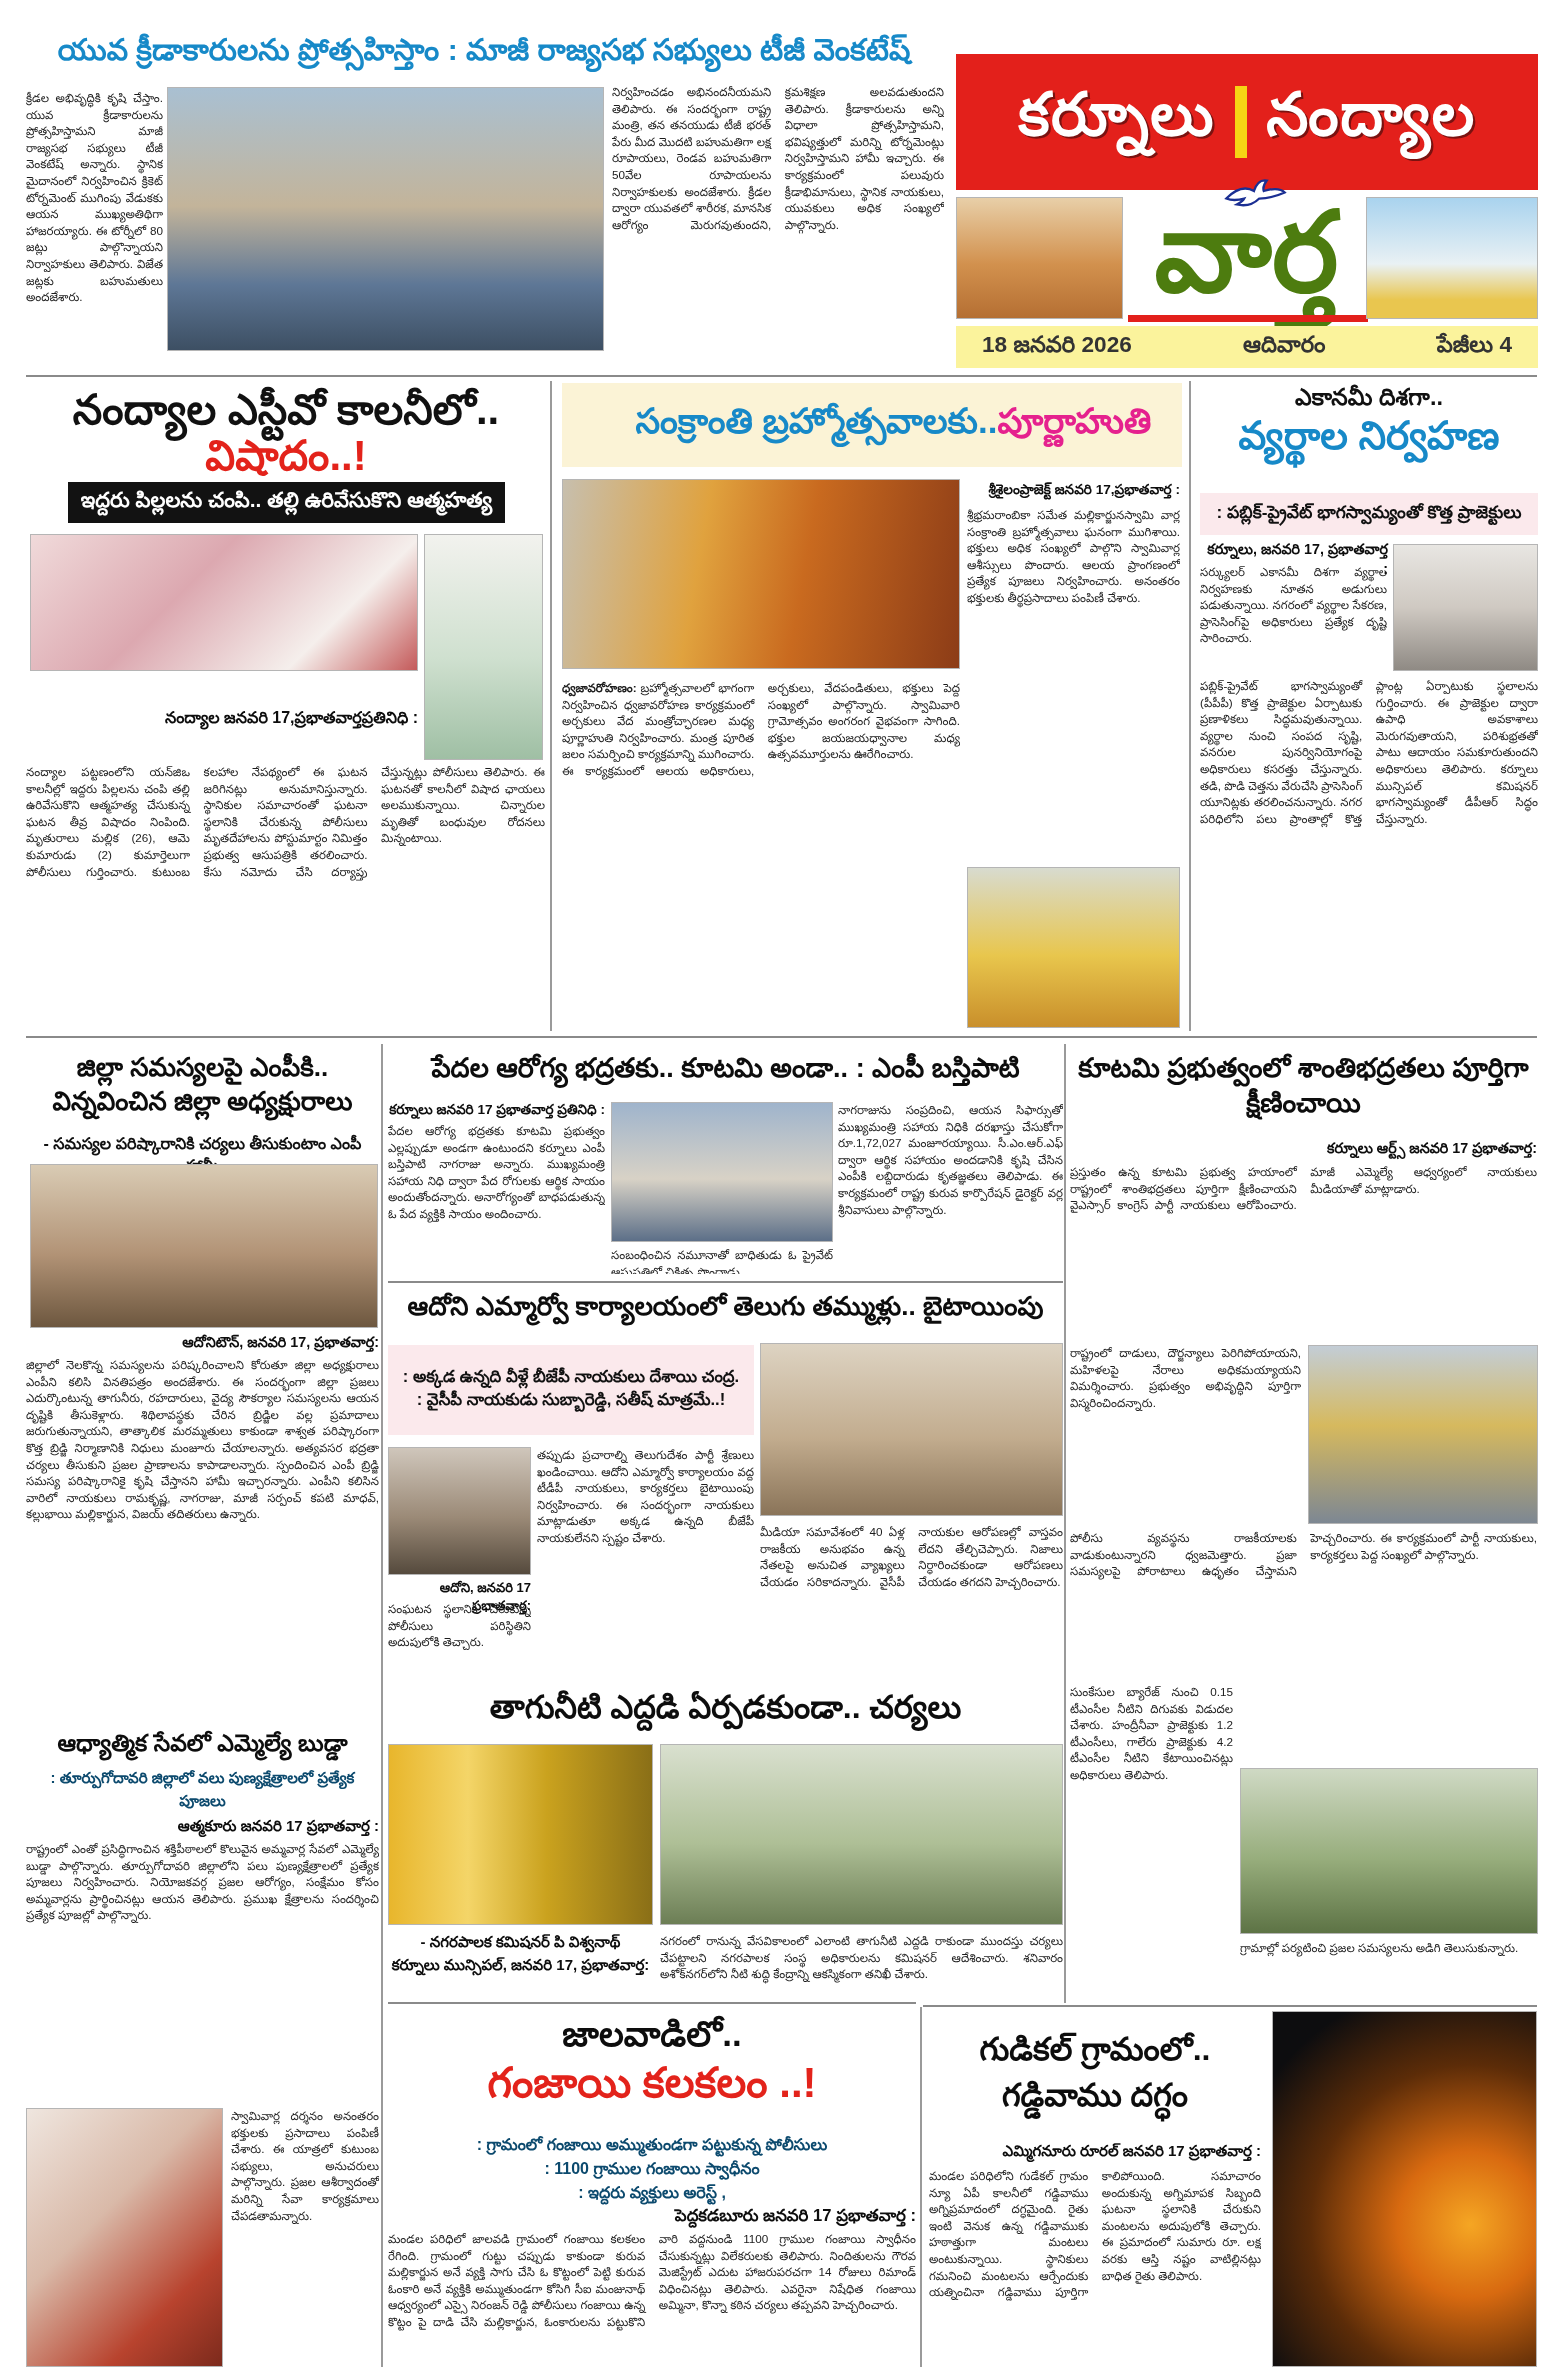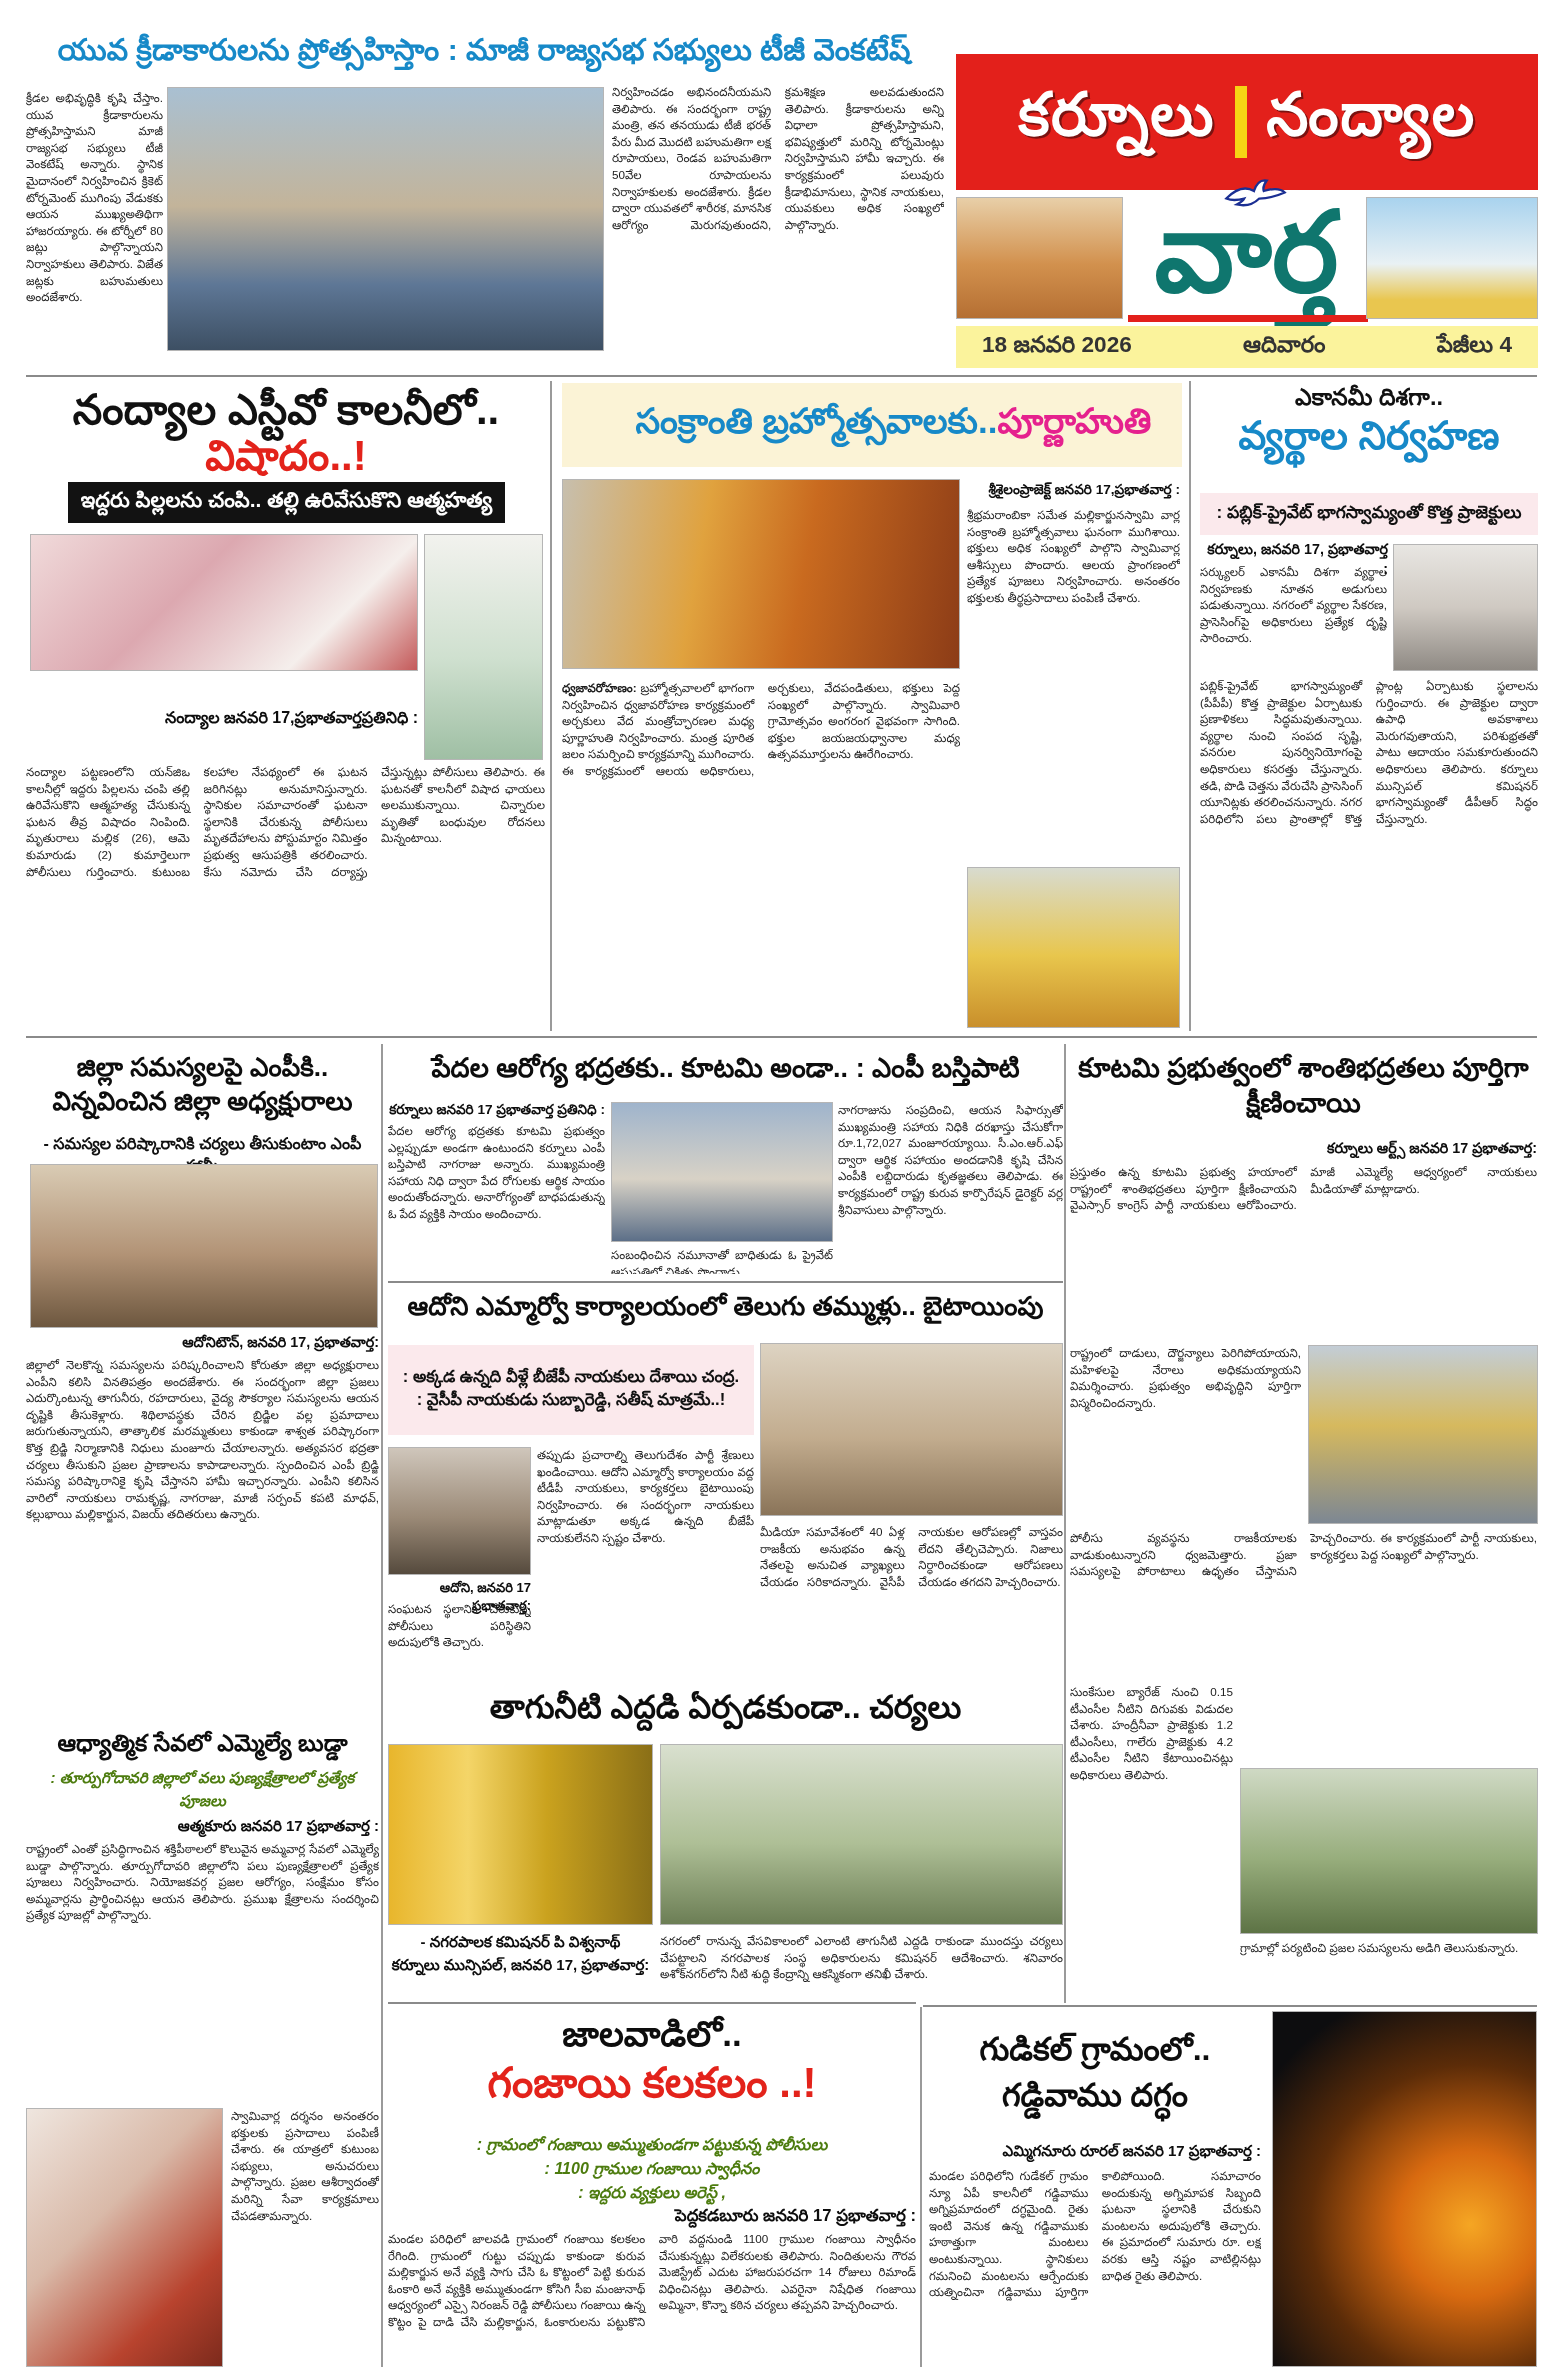--- a/index.html
+++ b/index.html
@@ -26,29 +26,29 @@
   .h-cream-box .pink { color:#e5218e; font-weight:bold; font-size:35px; }
   .h-kicker { font-weight:bold; font-size:23.4px; color:#111; }
   .h-waste { color:#1789c8; font-weight:bold; font-size:39px; line-height:1.0; }
   .sub-pink { background:#fbe9ec; font-weight:bold; font-size:17.3px; color:#111; display:flex; align-items:center; justify-content:center; }
   .h-mid { font-weight:bold; font-size:27px; color:#0d0d0d; line-height:1.3; }
   .sub-dash { font-weight:bold; font-size:16px; color:#111; }
   .h-water { font-weight:bold; font-size:32px; color:#0d0d0d; }
   .h-ganja1 { font-weight:bold; font-size:35px; color:#0d0d0d; }
   .h-ganja2 { font-weight:bold; font-size:42px; color:#e3231b; }
   .h-gudikal { font-weight:bold; font-size:32px; color:#0d0d0d; line-height:1.45; }
-  .sub-colon { font-weight:bold; font-size:16.6px; color:#4d7c0f; line-height:1.5;font-style:italic; }
+  .sub-colon { font-weight:bold; font-size:16.6px; color:#0c4a6e; line-height:1.5; }
   .cap { font-weight:bold; font-size:15px; color:#0d0d0d; line-height:1.5; }
   .leadlabel { font-weight:bold; }
 
   
   .m-red { background:#e3201b; display:flex; align-items:center; justify-content:center; gap:19.6px; }
   .m-red .word { color:#ffffff; font-weight:bold; font-size:60px; text-shadow:2.3px 2.3px 0 #7a1210; letter-spacing:1.5px; }
   .m-red .ybar { width:12px; height:72px; background:#f6d415; }
-  .m-title { color:#0f766e; font-weight:bold; font-size:112px; line-height:1; text-align:center; }
+  .m-title { color:#4d7c0f; font-weight:bold; font-size:112px; line-height:1; text-align:center; }
   .m-redline { background:#e3201b; }
   .m-datebar { background:#fbf39c; display:flex; align-items:center; justify-content:space-between; padding:0 26px; font-weight:bold; font-size:22.6px; color:#333; }
 
   
   .ph-trophy { background:linear-gradient(180deg,#a9c0d2 0%,#c3b49a 45%,#5e7796 75%,#3d4f63 100%); }
   .ph-fort { background:linear-gradient(180deg,#e8cfa8 0%,#d2914e 55%,#b56f33 100%); }
   .ph-bird { background:linear-gradient(180deg,#a9d3ee 0%,#e9f1f4 55%,#e9c64f 85%); }
   .ph-bed { background:linear-gradient(135deg,#f0dada 0%,#dca8b0 40%,#f5efec 75%,#c45a5a 100%); }
   .ph-child { background:linear-gradient(180deg,#f2f2ee 0%,#cfe0cf 55%,#9fbfa4 100%); }
   .ph-ritual { background:linear-gradient(100deg,#c7bfae 0%,#e0a23e 35%,#c96a1f 60%,#8c3c17 100%); }

